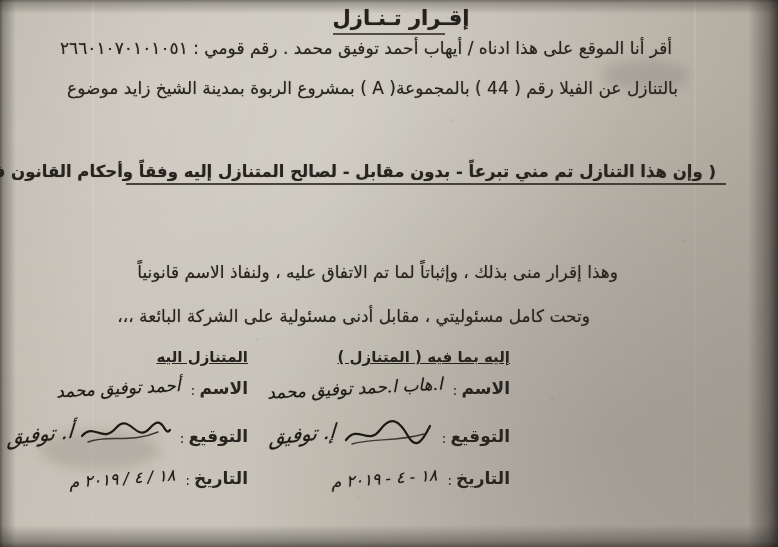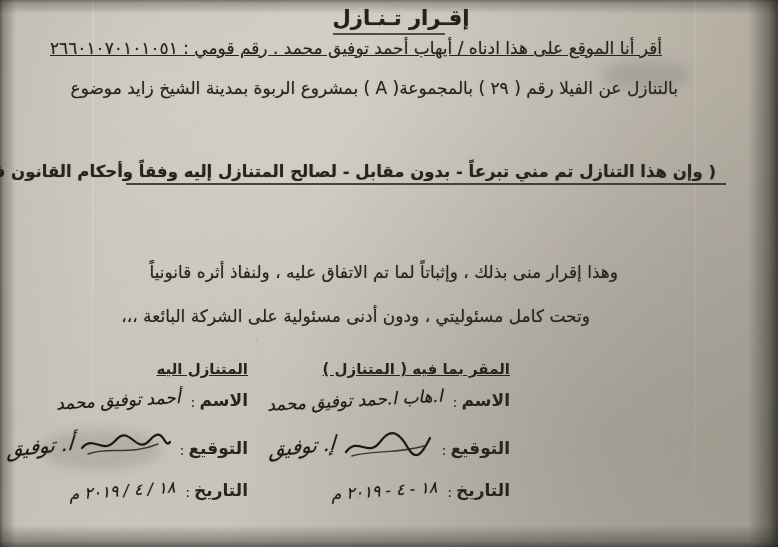--- a/index.html
+++ b/index.html
@@ -107,21 +107,21 @@
   .title-underline {
     position: absolute;
     top: 33px;
     left: 50%;
     transform: translateX(-50%);
     width: 112px;
     height: 2px;
     background: rgba(40,37,32,0.75);
   }
 
-  .l1 { top: 38px;  right: 116px; font-size: 17px; text-decoration: underline; }
+  .l1 { top: 38px;  right: 106px; font-size: 17px; }
   .l2 { top: 78px;  right: 100px; font-size: 17px; }
   .l3 { top: 118px; right: 110px; font-size: 17px; }
   .l4 { top: 162px; right: 62px;  font-size: 16.5px; font-weight: bold; }
   .l5 { top: 212px; right: 128px; font-size: 17px; }
   .l6 { top: 262px; right: 160px; font-size: 17px; }
   .l7 { top: 306px; right: 188px; font-size: 17px; }
 
   .underline-box {
     position: absolute;
     top: 155px;
@@ -141,21 +141,20 @@
   .sig-col-right { top: 348px; right: 268px; width: 230px; }
   .sig-col-left  { top: 348px; right: 530px; width: 215px; }
 
   .sig-heading {
     font-size: 15px;
     font-weight: bold;
     color: #2a2722;
     text-decoration: underline;
     margin-bottom: 12px;
     white-space: nowrap;
-    margin-top: 12px;
   }
   .sig-row {
     display: flex;
     align-items: flex-end;
     justify-content: flex-start;
     margin-bottom: 22px;
     white-space: nowrap;
   }
   .sig-label {
     font-size: 17px;
@@ -208,30 +207,30 @@
   <div class="crease" style="left: 92px;"></div>
   <div class="crease" style="left: 694px; opacity:.4;"></div>
 
   <div class="smudge" style="left: 40px; top: 430px; width: 120px; height: 40px;"></div>
   <div class="smudge" style="left: 600px; top: 60px; width: 90px; height: 30px;"></div>
 
   <div class="doc-text title">إقـرار تـنـازل</div>
   <div class="title-underline"></div>
 
   <div class="doc-text l1">أقر أنا الموقع على هذا ادناه / أيهاب أحمد توفيق محمد . رقم قومي : ٢٦٦٠١٠٧٠١٠١٠٥١</div>
-  <div class="doc-text l2">بالتنازل عن الفيلا رقم ( ٢٩ ) بالمجموعة( A ) بمشروع الربوة بمدينة الشيخ زايد موضوع</div>
+  <div class="doc-text l2">بالتنازل عن الفيلا رقم ( 44 ) بالمجموعة( A ) بمشروع الربوة بمدينة الشيخ زايد موضوع</div>
 
   <div class="doc-text l4">( وإن هذا التنازل تم مني تبرعاً - بدون مقابل - لصالح المتنازل إليه وفقاً وأحكام القانون في هذا الشأن )</div>
   <div class="underline-box"></div>
 
-  <div class="doc-text l6">وهذا إقرار منى بذلك ، وإثباتاً لما تم الاتفاق عليه ، ولنفاذ أثره قانونياً</div>
-  <div class="doc-text l7">وتحت كامل مسئوليتي ، ودون أدنى مسئولية على الشركة البائعة ،،،</div>
+  <div class="doc-text l6">وهذا إقرار منى بذلك ، وإثباتاً لما تم الاتفاق عليه ، ولنفاذ الاسم قانونياً</div>
+  <div class="doc-text l7">وتحت كامل مسئوليتي ، مقابل أدنى مسئولية على الشركة البائعة ،،،</div>
 
   <div class="sig-col sig-col-right">
-    <div class="sig-heading">المقر بما فيه ( المتنازل )</div>
+    <div class="sig-heading">إليه بما فيه ( المتنازل )</div>
 
     <div class="sig-row">
       <span class="sig-label">الاسم</span>
       <span class="sig-colon">:</span>
       <span class="hand">ا.هاب ا.حمد توفيق محمد</span>
     </div>
 
     <div class="sig-row">
       <span class="sig-label">التوقيع</span>
       <span class="sig-colon">:</span>

